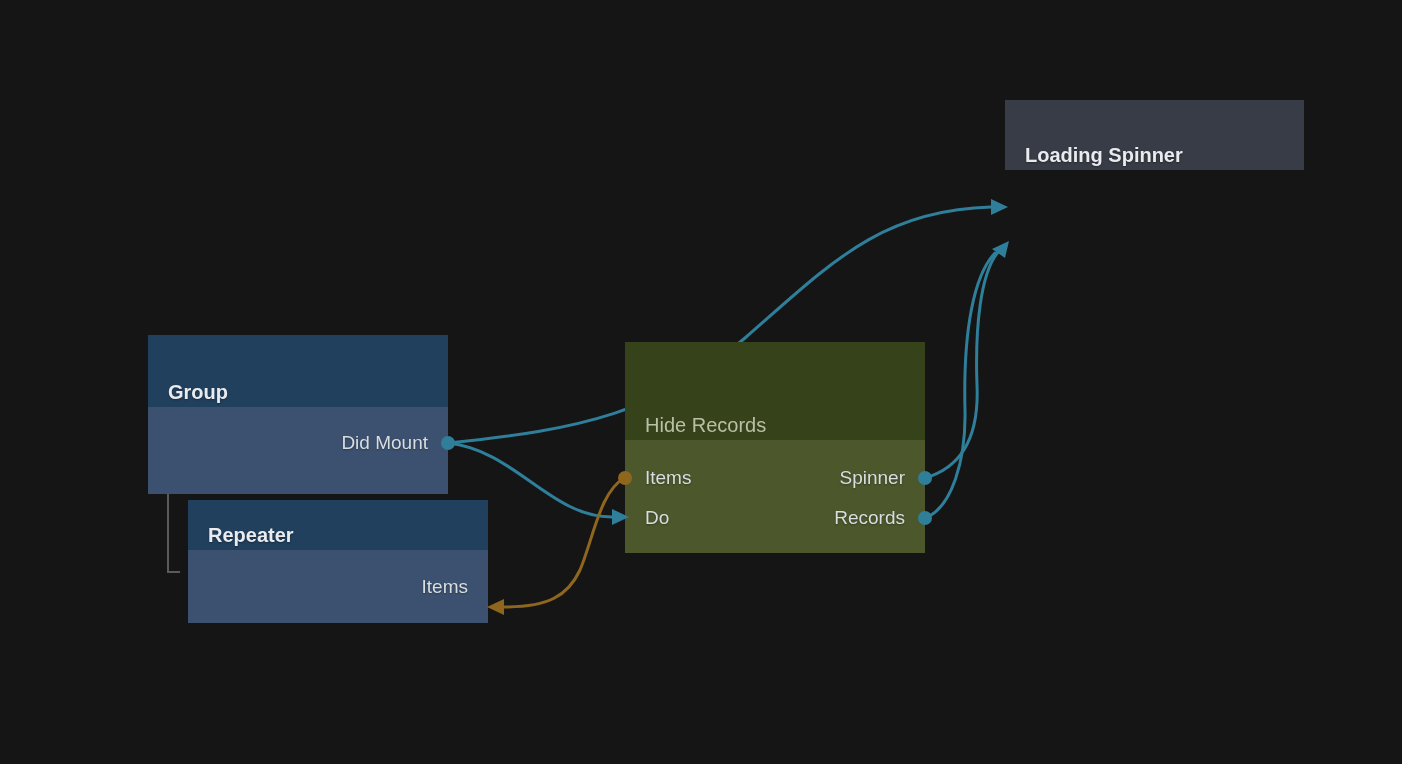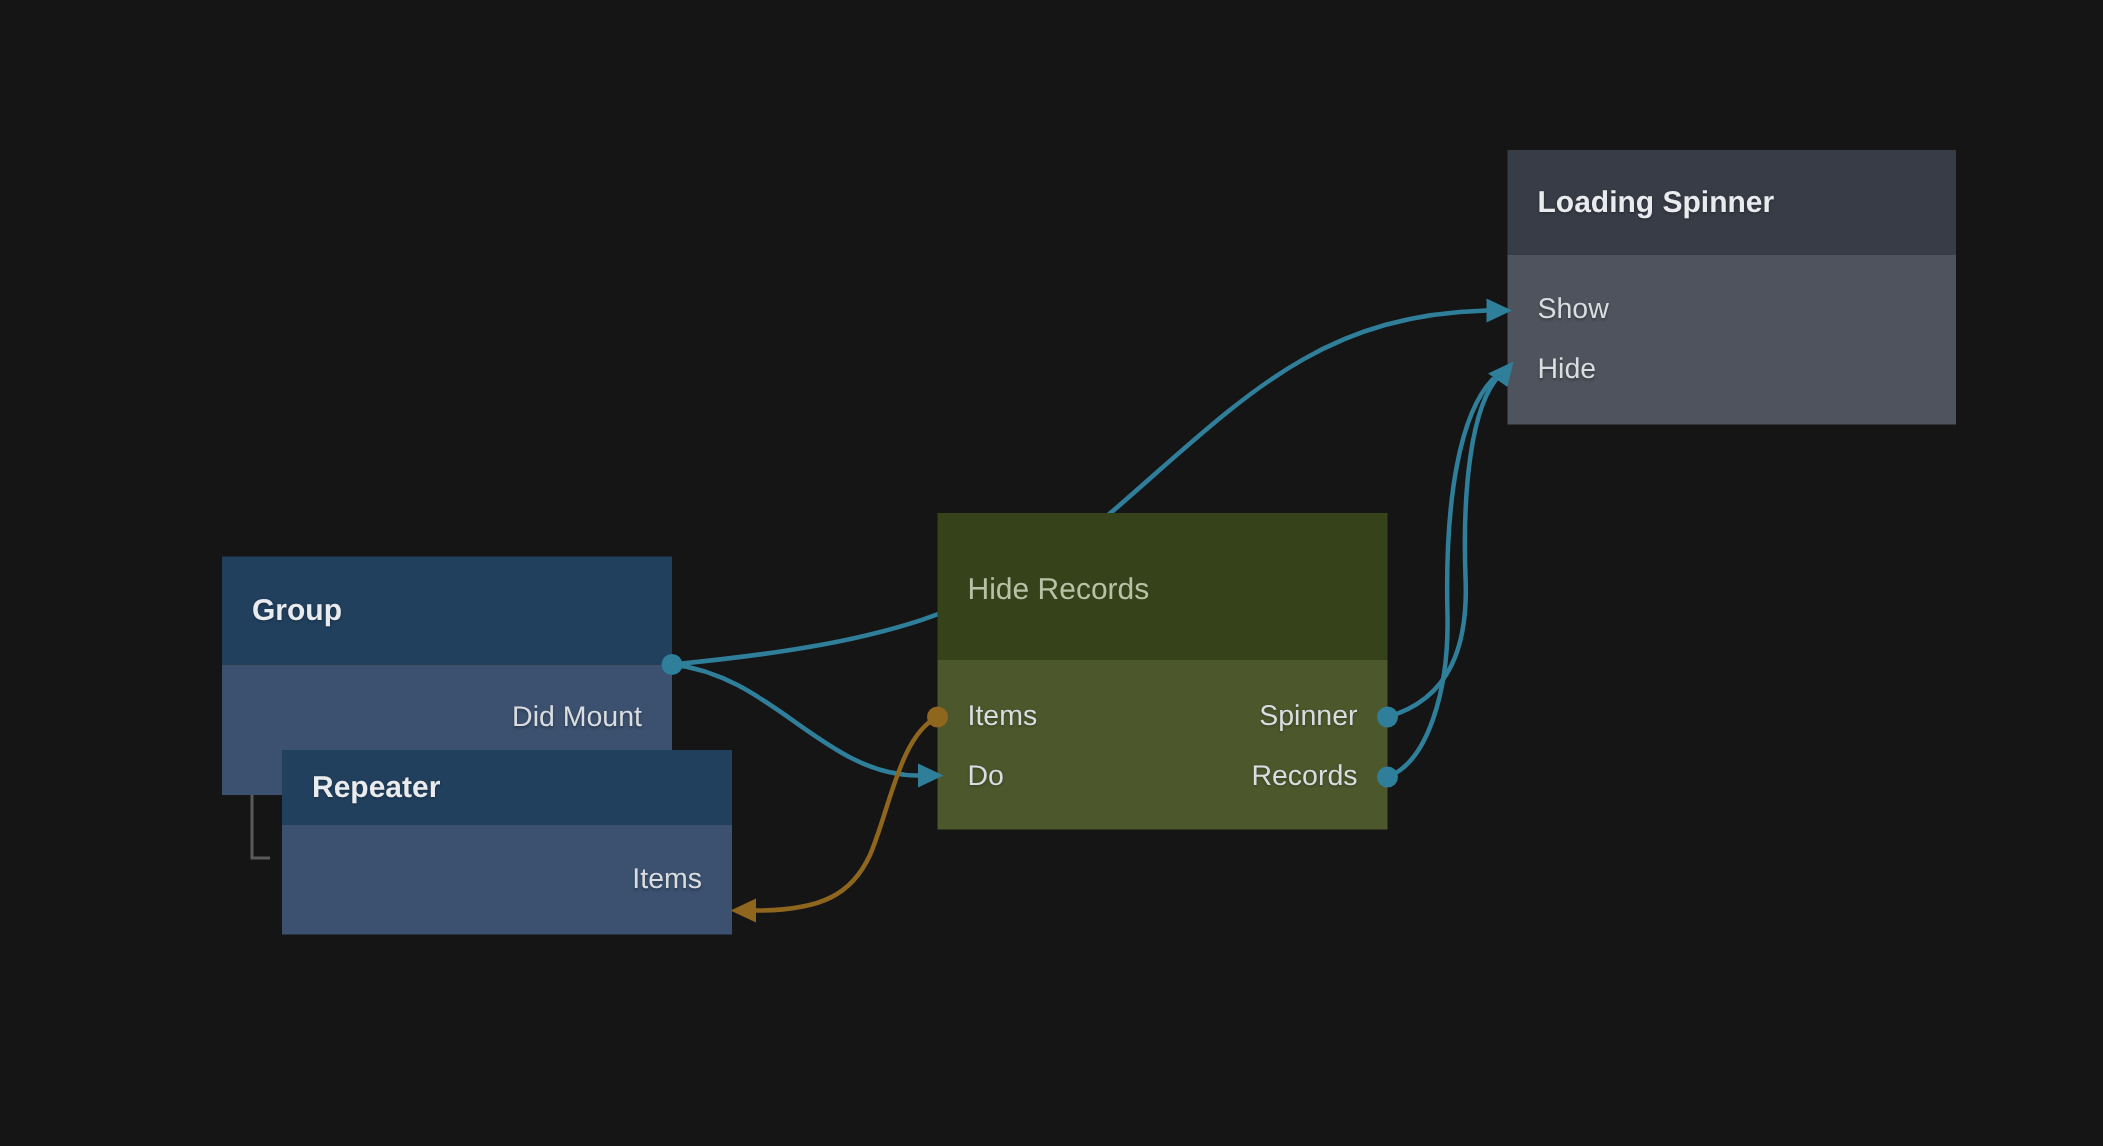--- a/index.html
+++ b/index.html
@@ -40,21 +40,21 @@
 
   .node{
     position:absolute;
     z-index:2;
     width:300px;
     cursor:default;
   }
   .node-header{
     display:flex;
     flex-direction:column;
-    justify-content:center;
+    justify-content:flex-end;
     padding:0 20px;
   }
   .node-title{
     color:var(--title);
     font-size:20px;
     font-weight:700;
     line-height:29px;
     text-shadow:0 1px 2px rgba(0,0,0,.35);
     white-space:nowrap;
   }
@@ -85,21 +85,21 @@
   
   .node-blue  .node-header{background:var(--blue-header);}
   .node-blue  .node-body  {background:var(--blue-body);}
   .node-olive .node-header{background:var(--olive-header);}
   .node-olive .node-body  {background:var(--olive-body);}
   .node-slate .node-header{background:var(--slate-header);}
   .node-slate .node-body  {background:var(--slate-body);}
 
   
   #node-group{left:148px;top:335px;}
-  #node-group .node-header{height:72px;margin-top:36px;}
+  #node-group .node-header{height:72px;}
   #node-group .node-body{height:87px;}
 
   #node-repeater{left:188px;top:500px;}
   #node-repeater .node-header{height:50px;}
   #node-repeater .node-body{height:73px;padding-top:17px;}
 
   #node-employee{left:625px;top:342px;}
   #node-employee .node-header{height:98px;padding-top:4px;}
   #node-employee .node-body{height:113px;padding-top:18px;}
 
@@ -156,28 +156,20 @@
         <span class="port-label">Do</span>
         <span class="port-label">Records</span>
       </div>
     </div>
   </div>
 
   <div class="node node-slate" id="node-loading">
     <div class="node-header">
       <div class="node-title">Loading Spinner</div>
     </div>
-    <div class="node-body">
-      <div class="port-row">
-        <span class="port-label">Show</span>
-      </div>
-      <div class="port-row">
-        <span class="port-label">Hide</span>
-      </div>
-    </div>
   </div>
 
   <svg id="overlay-layer" class="layer" viewBox="0 0 1402 764">
     <circle class="port-dot teal" cx="448" cy="443" r="7"></circle>
     <circle class="port-dot orange" cx="625" cy="478" r="7"></circle>
     <circle class="port-dot teal" cx="925" cy="478" r="7"></circle>
     <circle class="port-dot teal" cx="925" cy="518" r="7"></circle>
 
     <polygon class="arrowhead teal" points="1008,207 991,199 991,215"></polygon>
     <polygon class="arrowhead teal" points="1009,241 1005,258 992,249"></polygon>

